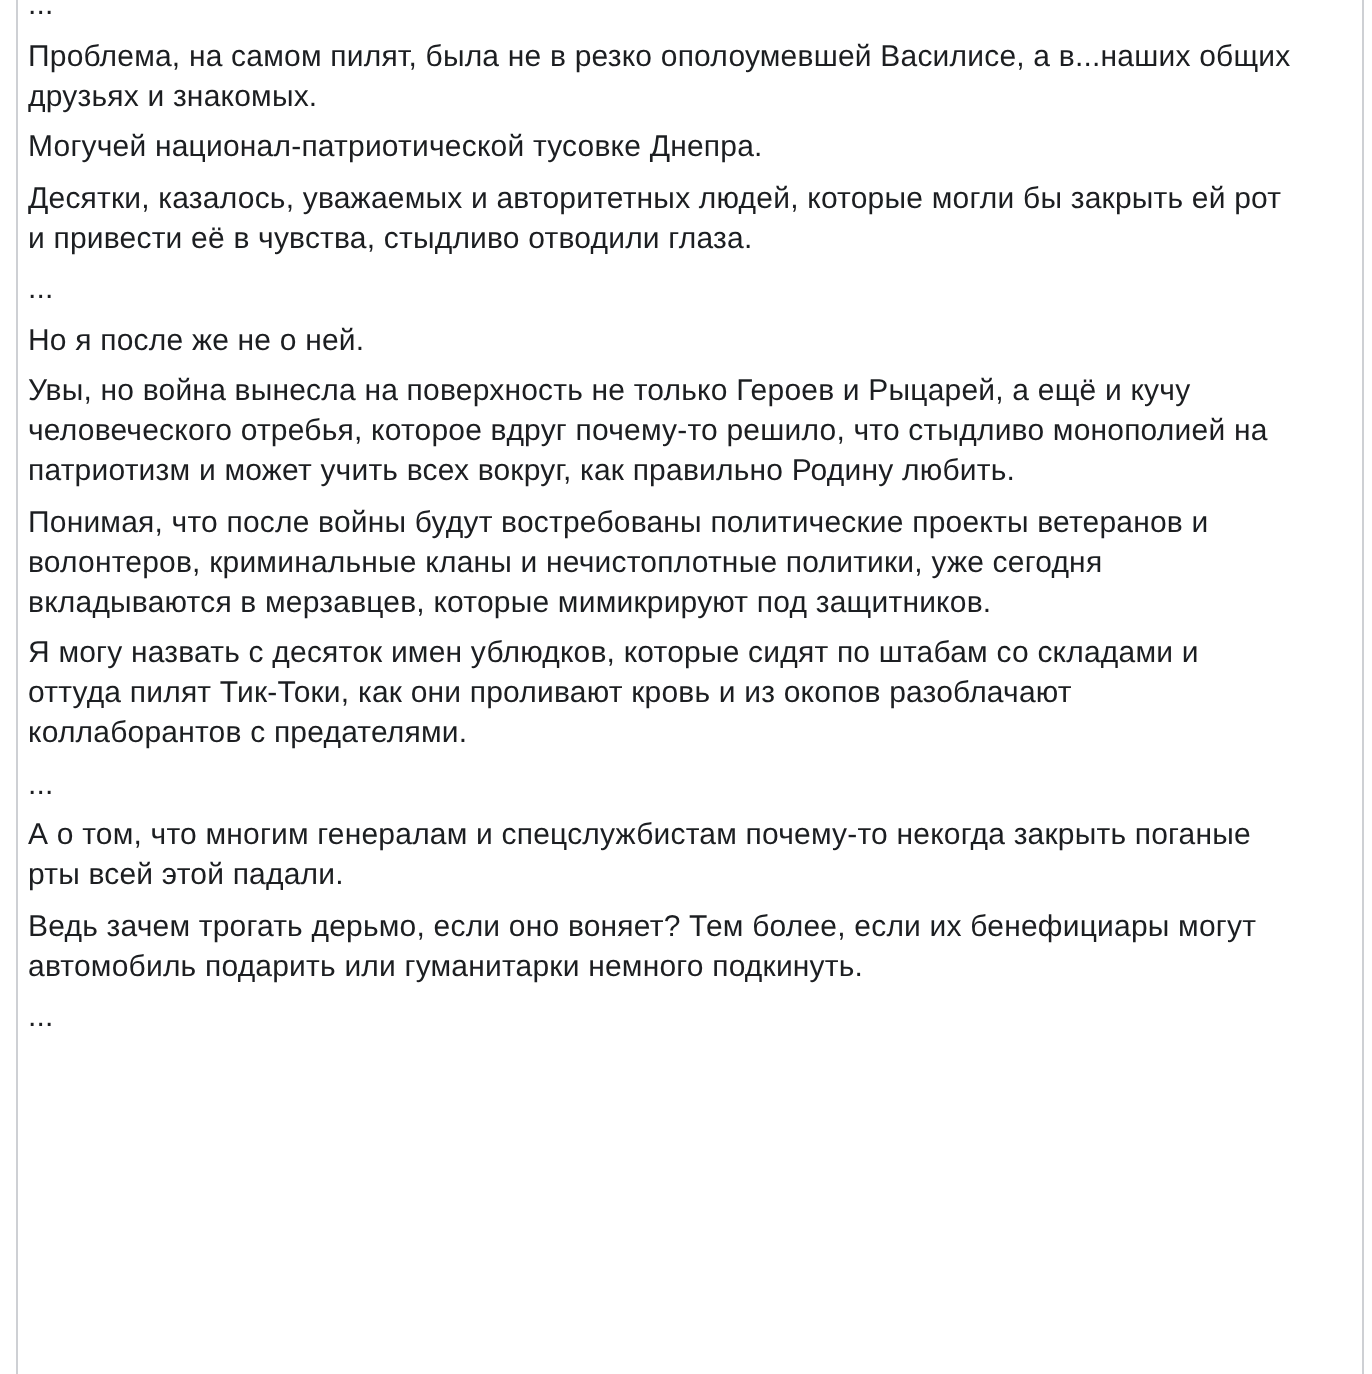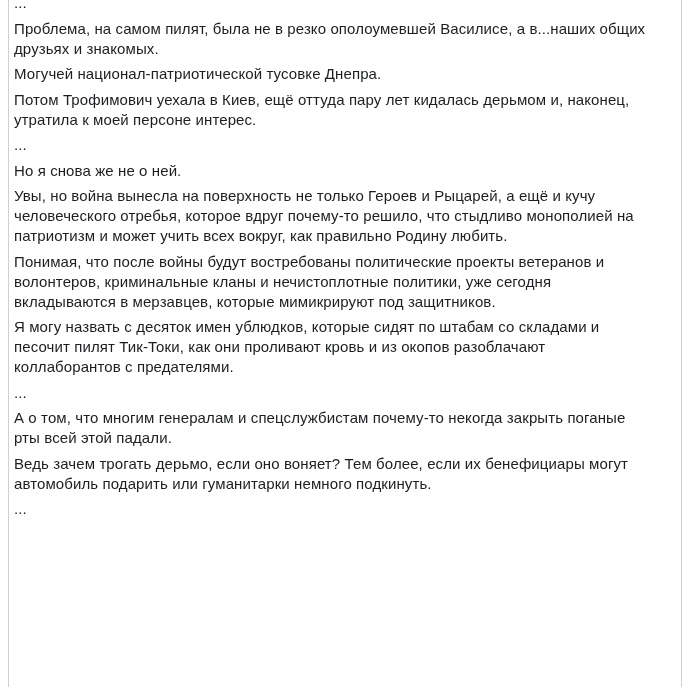--- a/index.html
+++ b/index.html
@@ -40,32 +40,32 @@
 </style>
 </head>
 <body>
 
 <div class="post-card" style="border-left-color: rgb(206, 208, 212); border-right-color: rgb(206, 208, 212);">
   <div class="post-body" id="post-body" style="color: rgb(28, 30, 33);">
       <p>...</p>
       <p>Проблема, на самом пилят, была не в резко ополоумевшей Василисе, а в...наших общих
 друзьях и знакомых.</p>
       <p>Могучей национал-патриотической тусовке Днепра.</p>
-      <p>Потом Трофимович уехала в Киев, ещё оттуда пару лет кидалась дерьмом и, наконец,
-утратила к моей персоне интерес.</p>
+      <p>Десятки, казалось, уважаемых и авторитетных людей, которые могли бы закрыть ей рот
+и привести её в чувства, стыдливо отводили глаза.</p>
       <p>...</p>
-      <p>Но я снова же не о ней.</p>
+      <p>Но я после же не о ней.</p>
       <p>Увы, но война вынесла на поверхность не только Героев и Рыцарей, а ещё и кучу
 человеческого отребья, которое вдруг почему-то решило, что стыдливо монополией на
 патриотизм и может учить всех вокруг, как правильно Родину любить.</p>
       <p>Понимая, что после войны будут востребованы политические проекты ветеранов и
 волонтеров, криминальные кланы и нечистоплотные политики, уже сегодня
 вкладываются в мерзавцев, которые мимикрируют под защитников.</p>
       <p>Я могу назвать с десяток имен ублюдков, которые сидят по штабам со складами и
-песочит пилят Тик-Токи, как они проливают кровь и из окопов разоблачают
+оттуда пилят Тик-Токи, как они проливают кровь и из окопов разоблачают
 коллаборантов с предателями.</p>
       <p>...</p>
       <p>А о том, что многим генералам и спецслужбистам почему-то некогда закрыть поганые
 рты всей этой падали.</p>
       <p>Ведь зачем трогать дерьмо, если оно воняет? Тем более, если их бенефициары могут
 автомобиль подарить или гуманитарки немного подкинуть.</p>
       <p>...</p>
     </div>
 </div>
 

